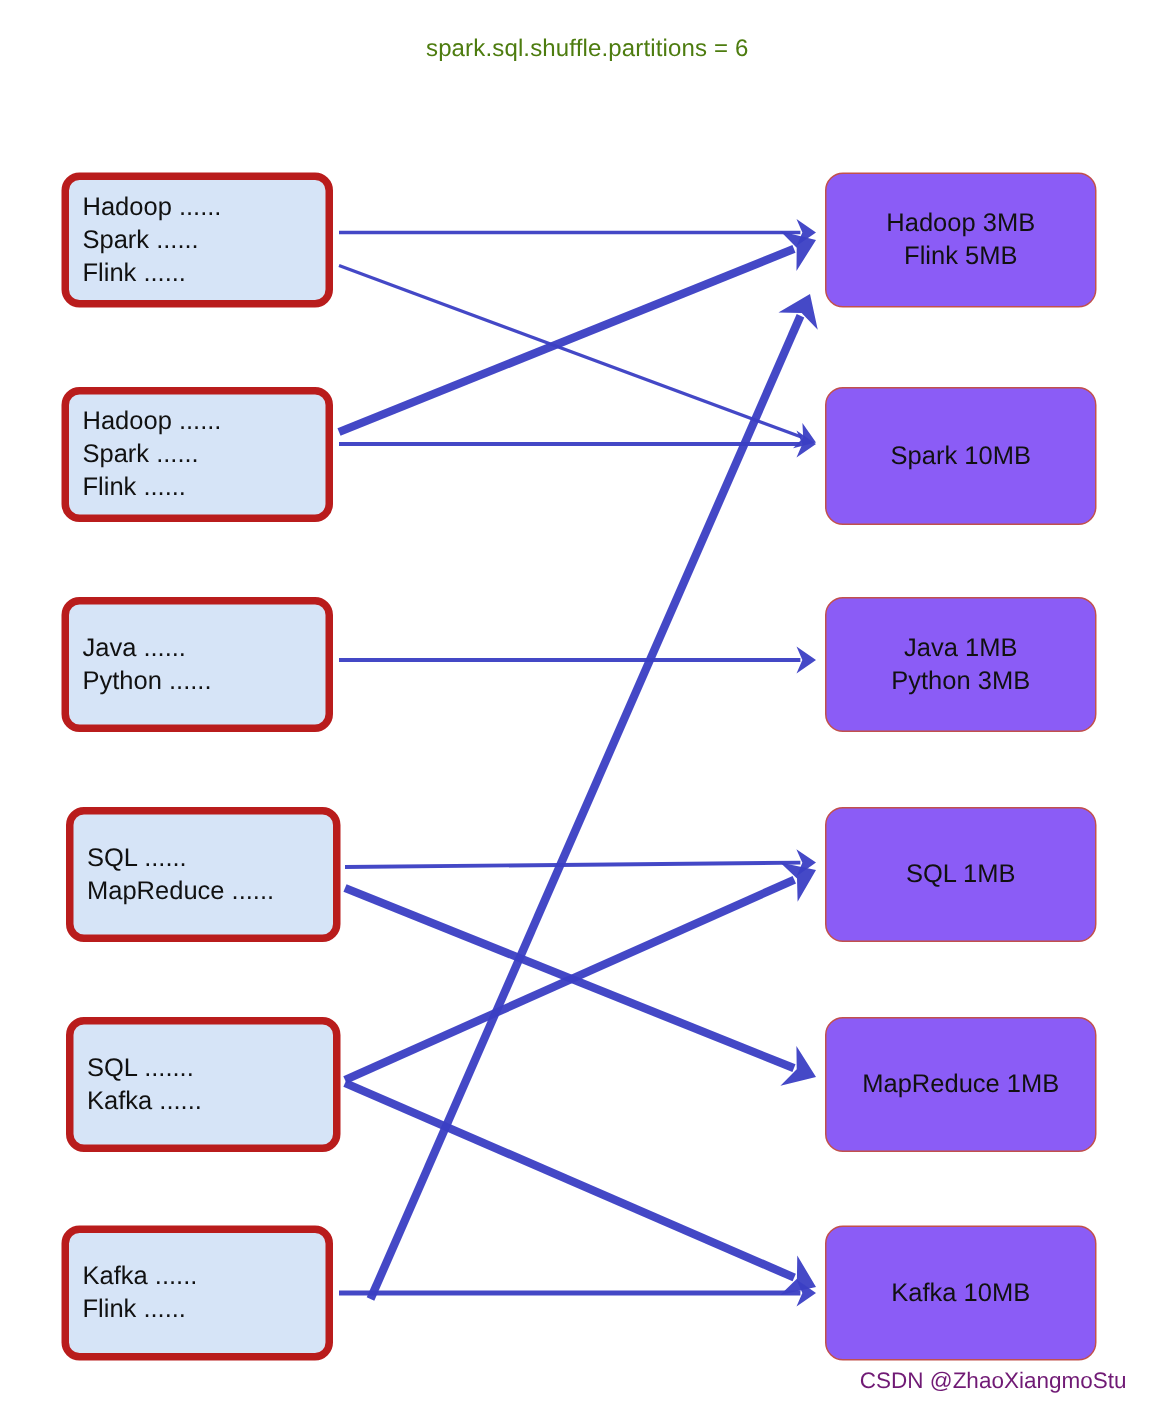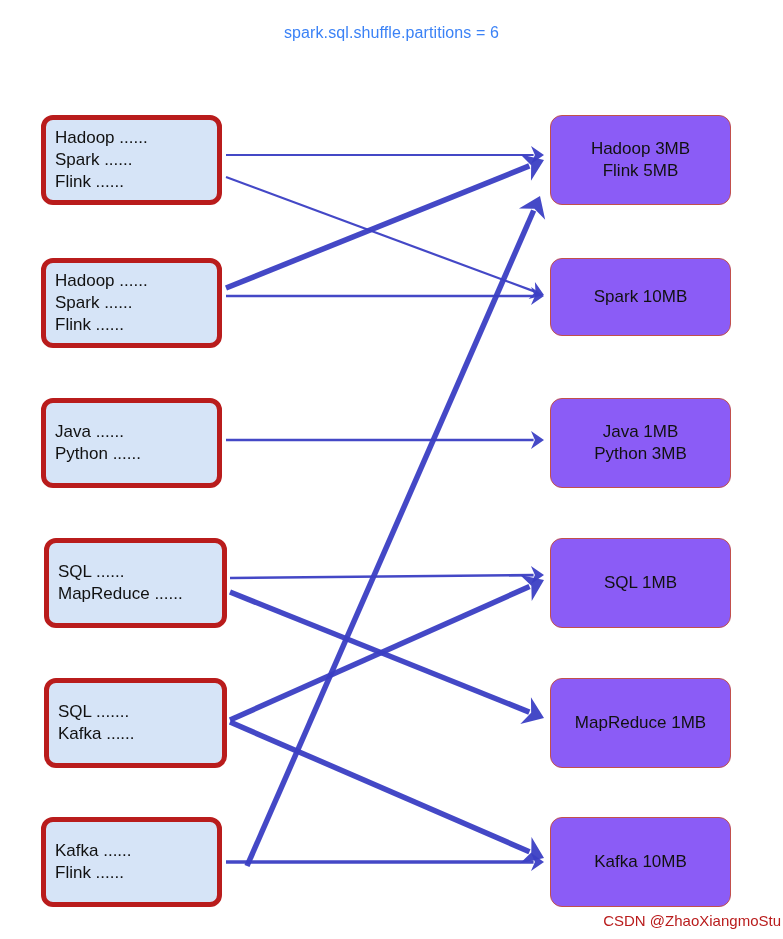--- a/index.html
+++ b/index.html
@@ -20,21 +20,21 @@
     width: 783px;
     height: 939px;
   }
   .title {
     position: absolute;
     left: 0;
     top: 24px;
     width: 783px;
     text-align: center;
     font-size: 16px;
-    color: #3b82f6;
+    color: #4d7c0f;
     letter-spacing: 0.1px;
   }
   .node {
     position: absolute;
     box-sizing: border-box;
     border-radius: 12px;
     display: flex;
     flex-direction: column;
     justify-content: center;
     font-size: 17px;
@@ -61,24 +61,24 @@
   #edges {
     position: absolute;
     left: 0; top: 0;
     width: 783px;
     height: 939px;
     z-index: 2;
     pointer-events: none;
   }
   .watermark {
     position: absolute;
-    right: 2px;
+    right: 32px;
     bottom: 10px;
     font-size: 15px;
-    color: #b91c1c;
+    color: #701a75;
     z-index: 4;
   }
 </style>
 </head>
 <body>
 
 <div id="canvas">
 
   <div class="title">spark.sql.shuffle.partitions = 6</div>
 
@@ -155,21 +155,21 @@
       <div class="node left" style="left: 41px; top: 817px; width: 181px; height: 90px;">
         <span class="line">Kafka ......</span>
         <span class="line">Flink ......</span>
       </div>
     </div>
   <div id="right-col">
       <div class="node right" style="left: 550px; top: 115px; width: 181px; height: 90px;">
         <span class="line">Hadoop 3MB</span>
         <span class="line">Flink 5MB</span>
       </div>
-      <div class="node right" style="left: 550px; top: 258px; width: 181px; height: 78px;">
+      <div class="node right" style="left: 550px; top: 258px; width: 181px; height: 92px;">
         <span class="line">Spark 10MB</span>
       </div>
       <div class="node right" style="left: 550px; top: 398px; width: 181px; height: 90px;">
         <span class="line">Java 1MB</span>
         <span class="line">Python 3MB</span>
       </div>
       <div class="node right" style="left: 550px; top: 538px; width: 181px; height: 90px;">
         <span class="line">SQL 1MB</span>
       </div>
       <div class="node right" style="left: 550px; top: 678px; width: 181px; height: 90px;">

